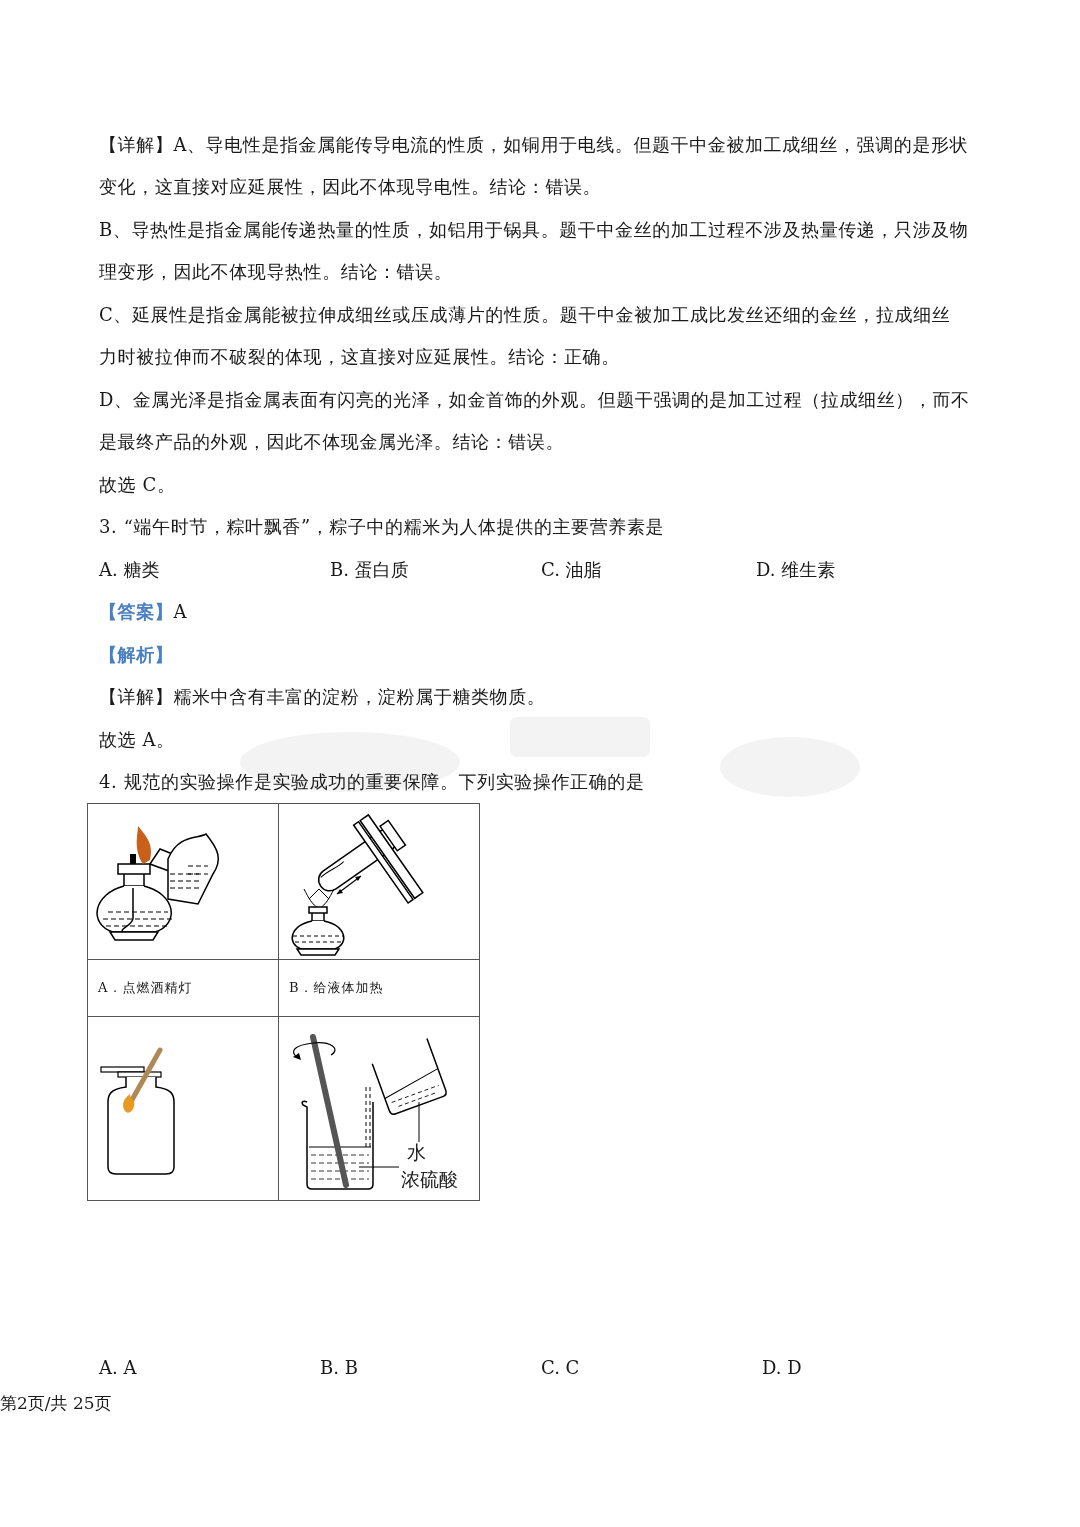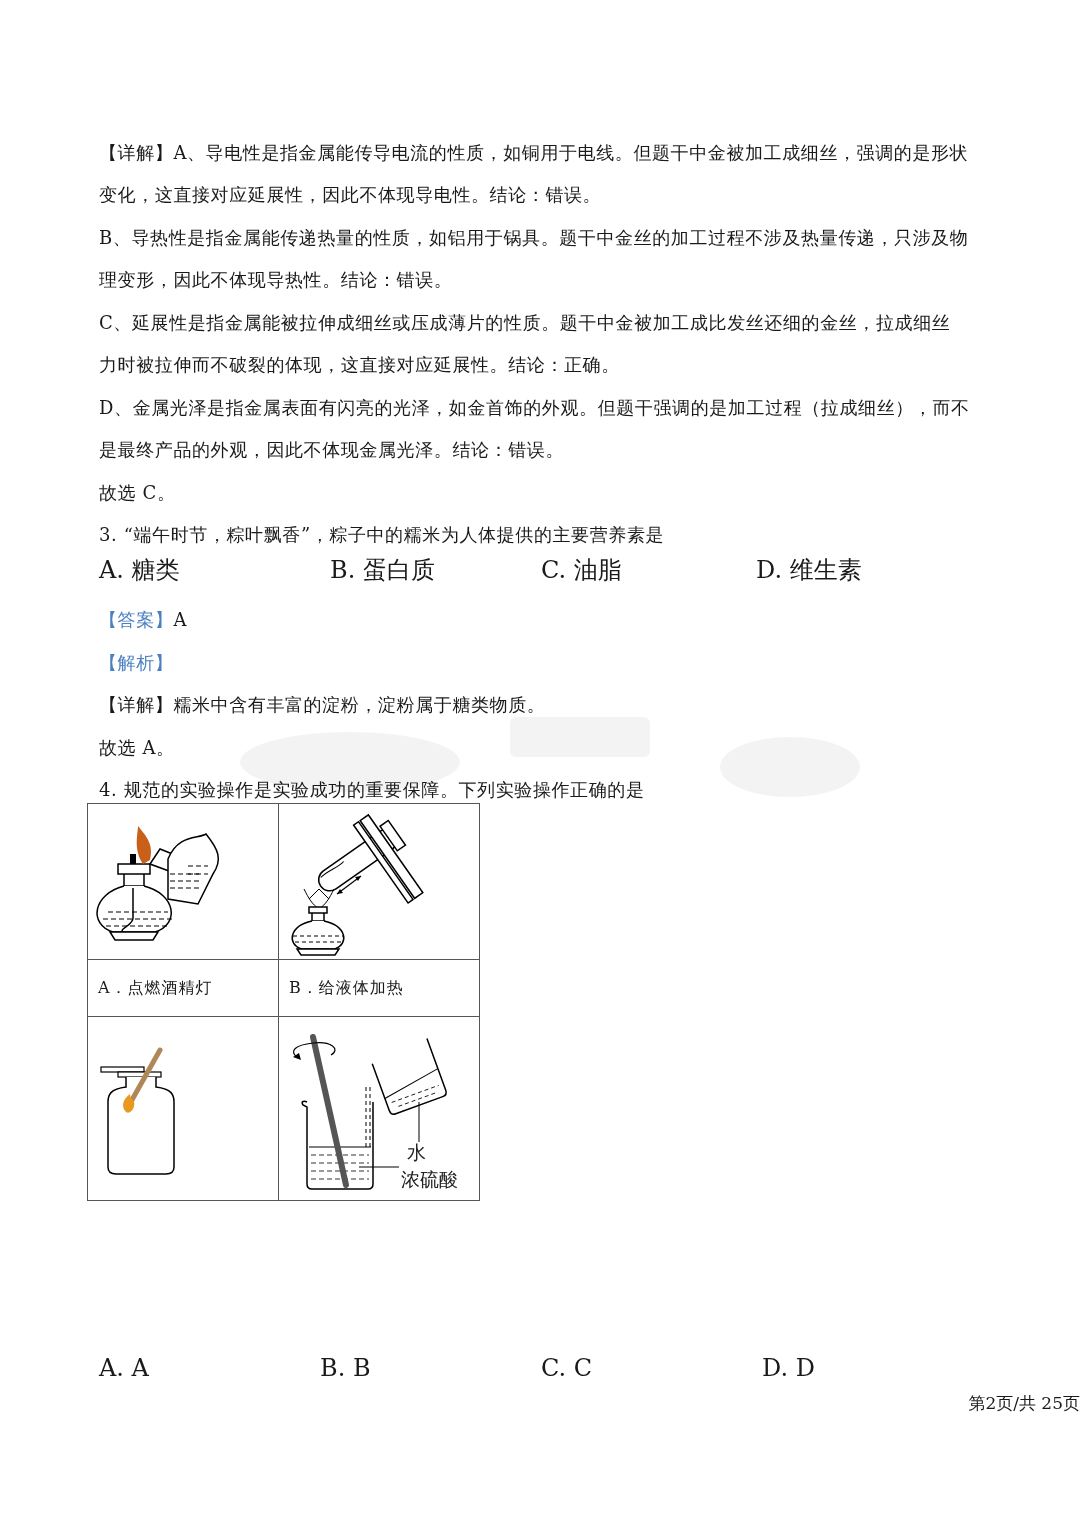--- a/index.html
+++ b/index.html
@@ -1,26 +1,26 @@
 <!DOCTYPE html>
 <html><head>
 <meta charset="utf-8">
 <style>
   html, body { margin: 0; padding: 0; background: #ffffff; }
   body { width: 1080px; height: 1527px; position: relative; overflow: hidden;
          font-family: "DejaVu Serif", "Liberation Serif", serif; color: #1a1a1a; }
-  .line { position: absolute; left: 99px; font-size: 18px; line-height: 24px; white-space: nowrap; letter-spacing: 0.6px; margin-top: 8px; }
-  .tag-blue { color: #4a7fc0; }
-  .opt { position: absolute; font-size: 24px; line-height: 24px; white-space: nowrap; }
+  .line { position: absolute; left: 99px; font-size: 18px; line-height: 24px; white-space: nowrap; letter-spacing: 0.6px; }
+  .tag-blue { color: #4a7fc0; font-weight: bold; }
+  .opt { position: absolute; font-size: 18px; line-height: 24px; white-space: nowrap; }
   table.ops { position: absolute; left: 87px; top: 803px; border-collapse: collapse; }
   table.ops td { border: 1.5px solid #555; padding: 0; vertical-align: middle; }
   .imgcell { width: 190px; height: 155px; position: relative; }
-  .lblcell { height: 56px; font-size: 16px; padding-left: 10px !important; letter-spacing: 1px; }
+  .lblcell { height: 56px; font-size: 13px; padding-left: 10px !important; letter-spacing: 1px; }
   .lblcell.tall { height: 98px; line-height: 42px; }
-  .footer { position: absolute; top: 1392px; left: 0; width: 1080px; text-align: right; font-size: 17px; }
+  .footer { position: absolute; top: 1392px; left: 0; width: 1080px; text-align: left; font-size: 17px; }
   .wm { position: absolute; left: 230px; top: 712px; width: 640px; height: 90px; opacity: 0.05; pointer-events: none; }
   svg { display: block; }
 </style>
 </head>
 <body>
 
 <div>
   <div class="line" style="top:133px">【详解】A、导电性是指金属能传导电流的性质，如铜用于电线。但题干中金被加工成细丝，强调的是形状</div>
   <div class="line" style="top:175px">变化，这直接对应延展性，因此不体现导电性。结论：错误。</div>
   <div class="line" style="top:218px">B、导热性是指金属能传递热量的性质，如铝用于锅具。题干中金丝的加工过程不涉及热量传递，只涉及物</div>

